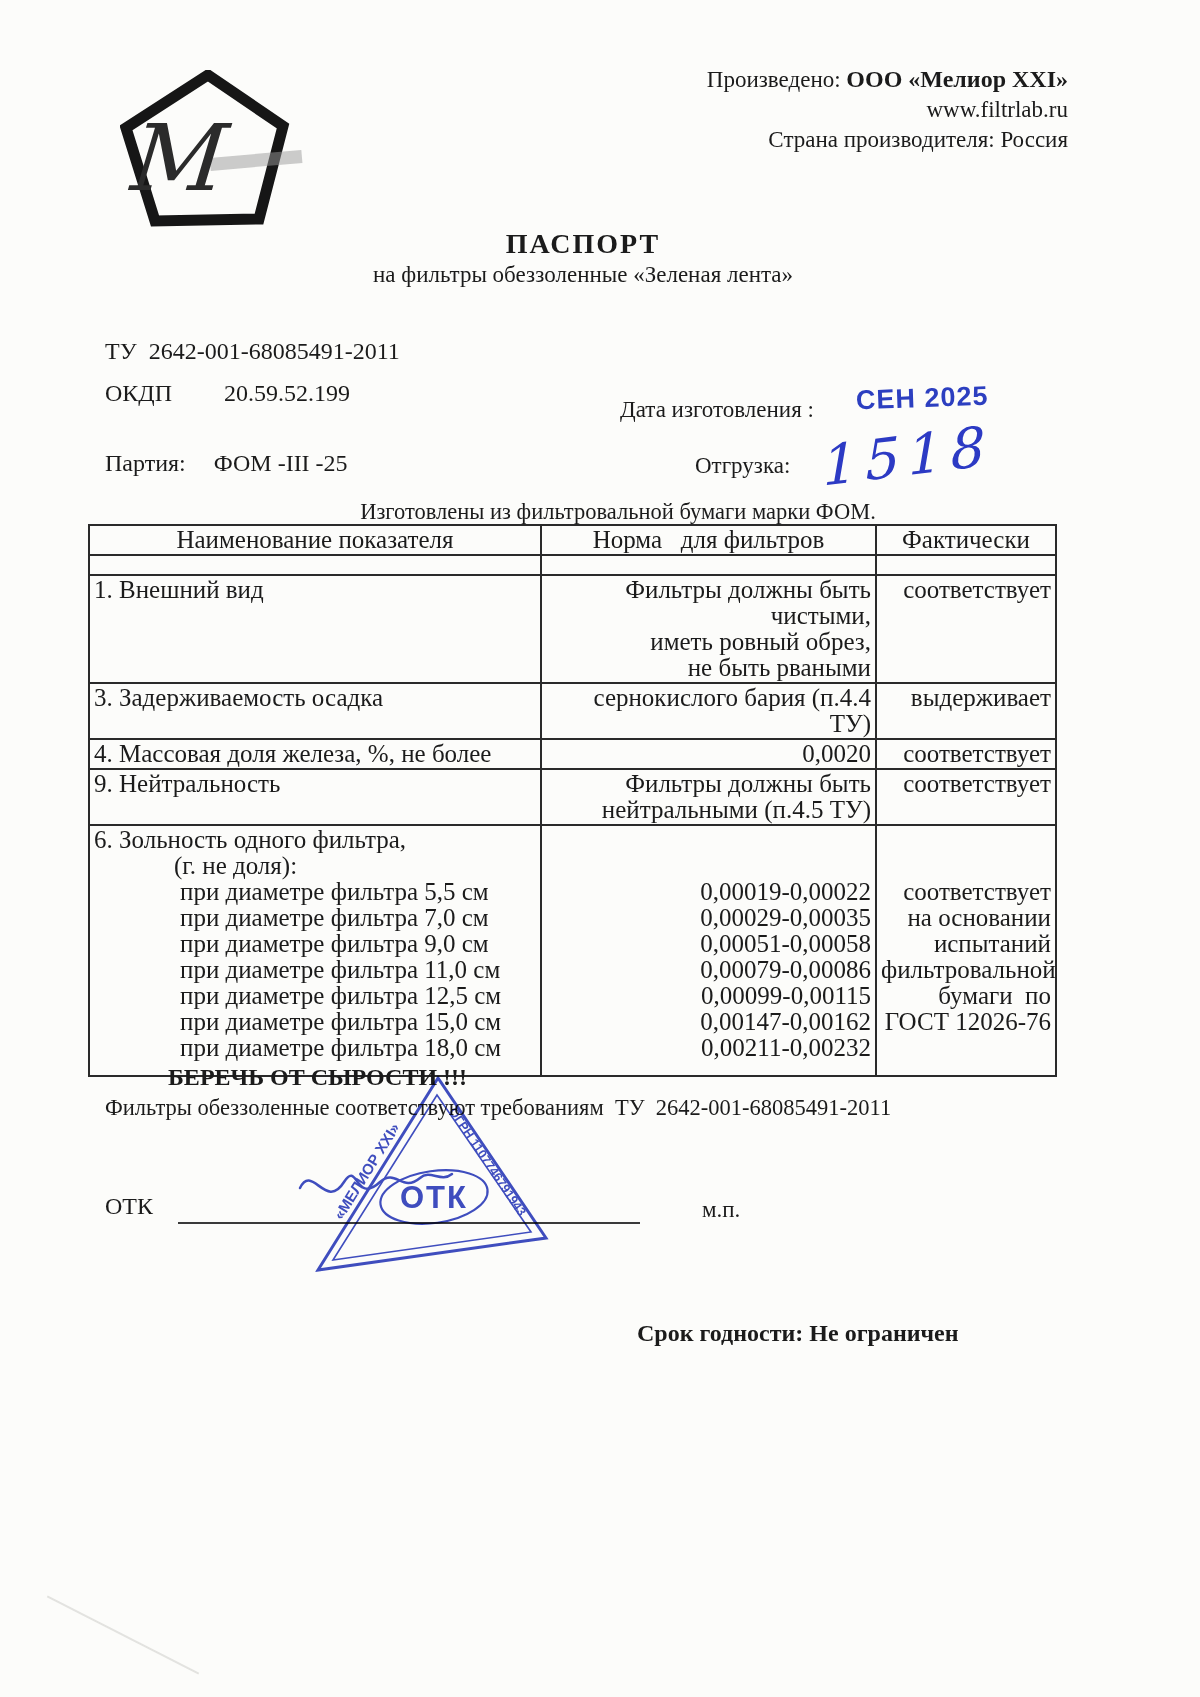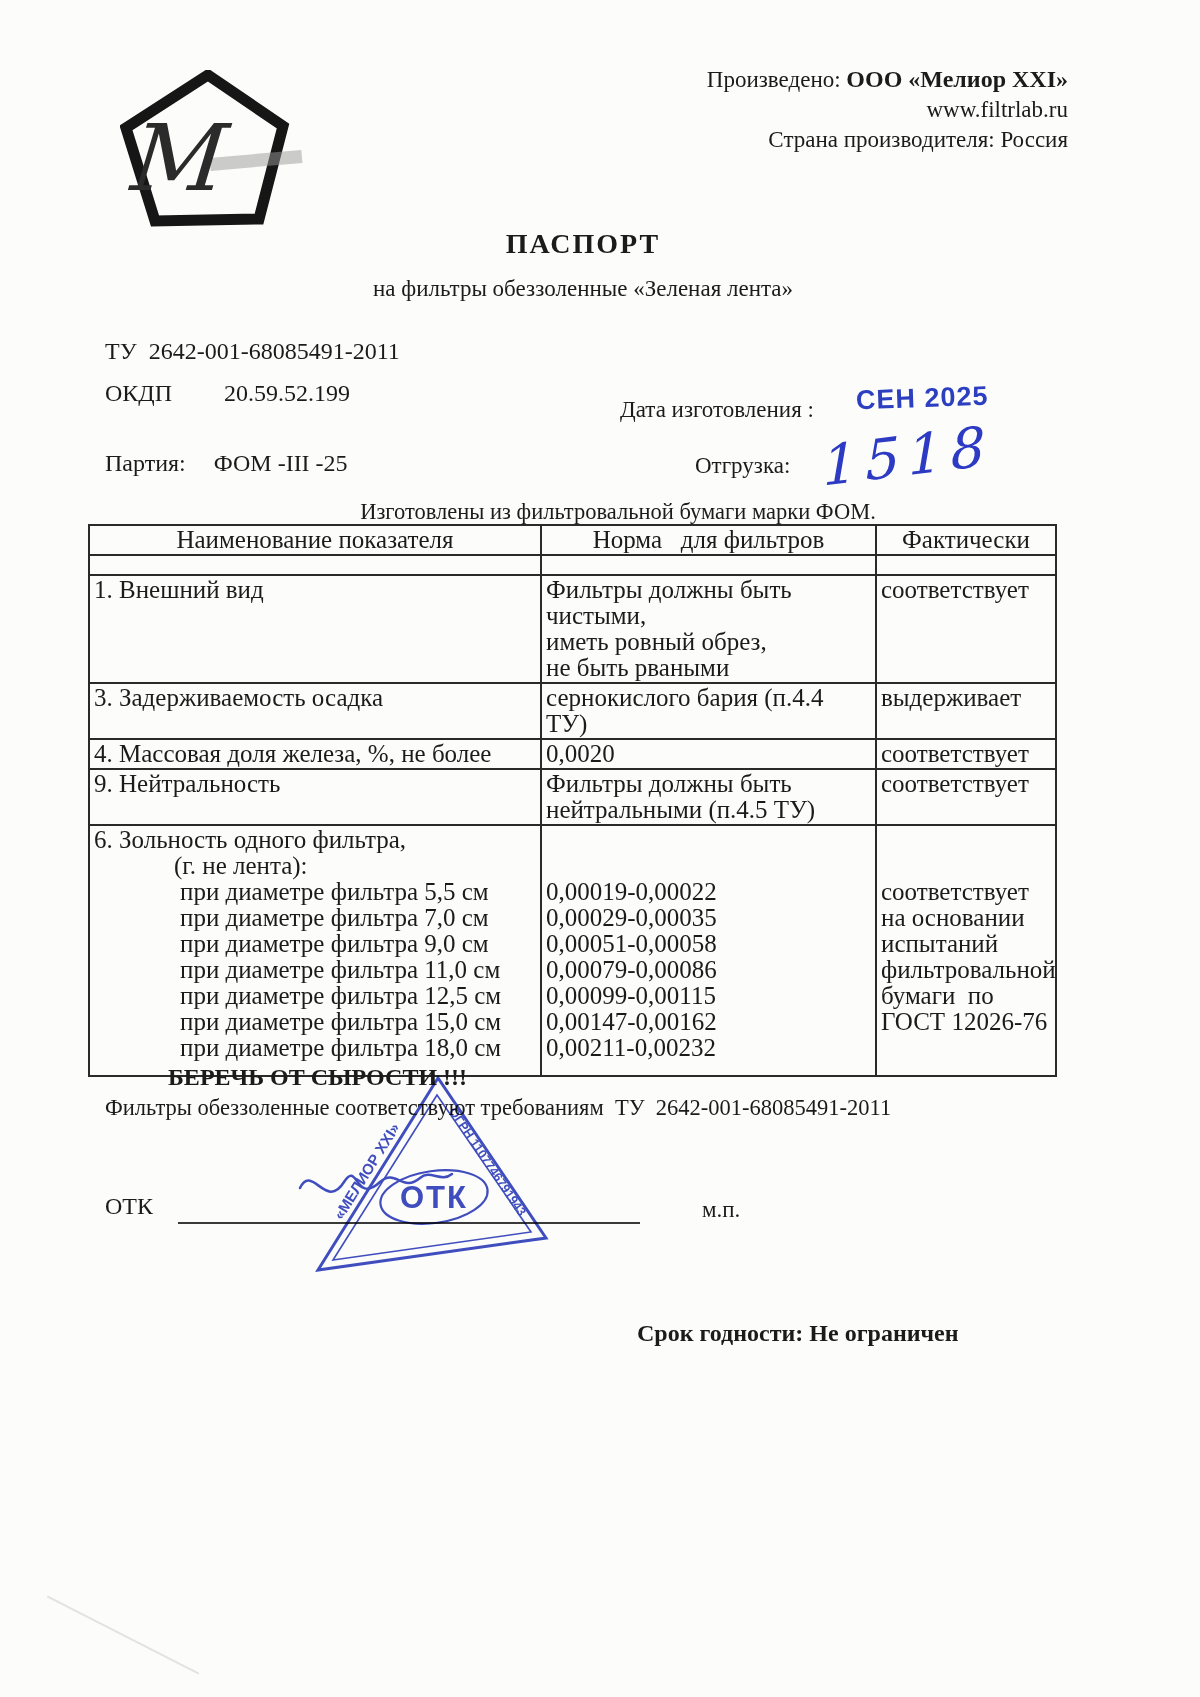--- a/index.html
+++ b/index.html
@@ -12,21 +12,21 @@
   .abs { position:absolute; }
   .prewrap { white-space:pre-wrap; }
 
   
   .hdr-right { right:132px; top:64px; text-align:right; font-size:23px; line-height:30px; }
   .hdr-right b { font-size:24px; }
 
   
   .title-block { left:0; top:228px; width:1166px; text-align:center; }
   .doc-title { font-size:28px; font-weight:bold; letter-spacing:2px; }
-  .doc-subtitle { font-size:23px; margin-top:16px; }
+  .doc-subtitle { font-size:23px; margin-top:2px; }
 
   .fs24 { font-size:24px; }
   .fs23 { font-size:23px; }
   .date-stamp {
     left:856px; top:383px; font-family:"Liberation Sans", sans-serif;
     font-weight:bold; font-size:27px; letter-spacing:1px; color:#2c3fc4;
     transform:rotate(-2deg); mix-blend-mode:multiply;
   }
   .hand-number {
     left:822px; top:424px; font-family:"DejaVu Serif", serif; font-style:italic;
@@ -36,21 +36,21 @@
 
   .made-line { left:0; top:499px; width:1236px; text-align:center; font-size:22.5px; }
 
   
   .table-wrap { left:88px; top:524px; }
   table.doc-table { border-collapse:collapse; table-layout:fixed; width:967px; font-size:25px; line-height:26px; }
   col.col-name { width:452px; } col.col-norm { width:335px; } col.col-fact { width:180px; }
   .doc-table td { border:2px solid #2a2a2a; vertical-align:top; padding:1px 4px; }
   .c-hdr { text-align:center; height:28px; }
   .c-name { text-align:left; padding-left:10px;margin-left:36px; }
-  .c-norm, .c-fact { text-align:left; }
+  .c-norm, .c-fact { text-align:right; }
   tr.empty-row td { height:20px; }
   .ash-t1 { line-height:26px; }
   .ash-t2 { line-height:26px; padding-left:80px; }
   .ash-item { line-height:26px; padding-left:86px; }
   .ash-spacer { height:52px; }
   .ash-norm { line-height:26px; }
   td.ash-cell { padding-bottom:14px; }
 
   
   .warning { left:168px; top:1064px; font-size:24px; font-weight:bold; }
@@ -141,21 +141,21 @@
         </tr>
         <tr>
           <td class="c-name prewrap">9. Нейтральность</td>
           <td class="c-norm prewrap">Фильтры должны быть
 нейтральными (п.4.5 ТУ)</td>
           <td class="c-fact prewrap">соответствует</td>
         </tr>
         <tr>
           <td class="c-name ash-cell">
             <div class="ash-t1">6. Зольность одного фильтра,</div>
-            <div class="ash-t2">(г. не лента):</div>
+            <div class="ash-t2">(г. не доля):</div>
             <div class="ash-item">при диаметре фильтра 5,5 см</div>
             <div class="ash-item">при диаметре фильтра 7,0 см</div>
             <div class="ash-item">при диаметре фильтра 9,0 см</div>
             <div class="ash-item">при диаметре фильтра 11,0 см</div>
             <div class="ash-item">при диаметре фильтра 12,5 см</div>
             <div class="ash-item">при диаметре фильтра 15,0 см</div>
             <div class="ash-item">при диаметре фильтра 18,0 см</div>
           </td>
           <td class="c-norm ash-cell">
             <div class="ash-spacer"></div>

